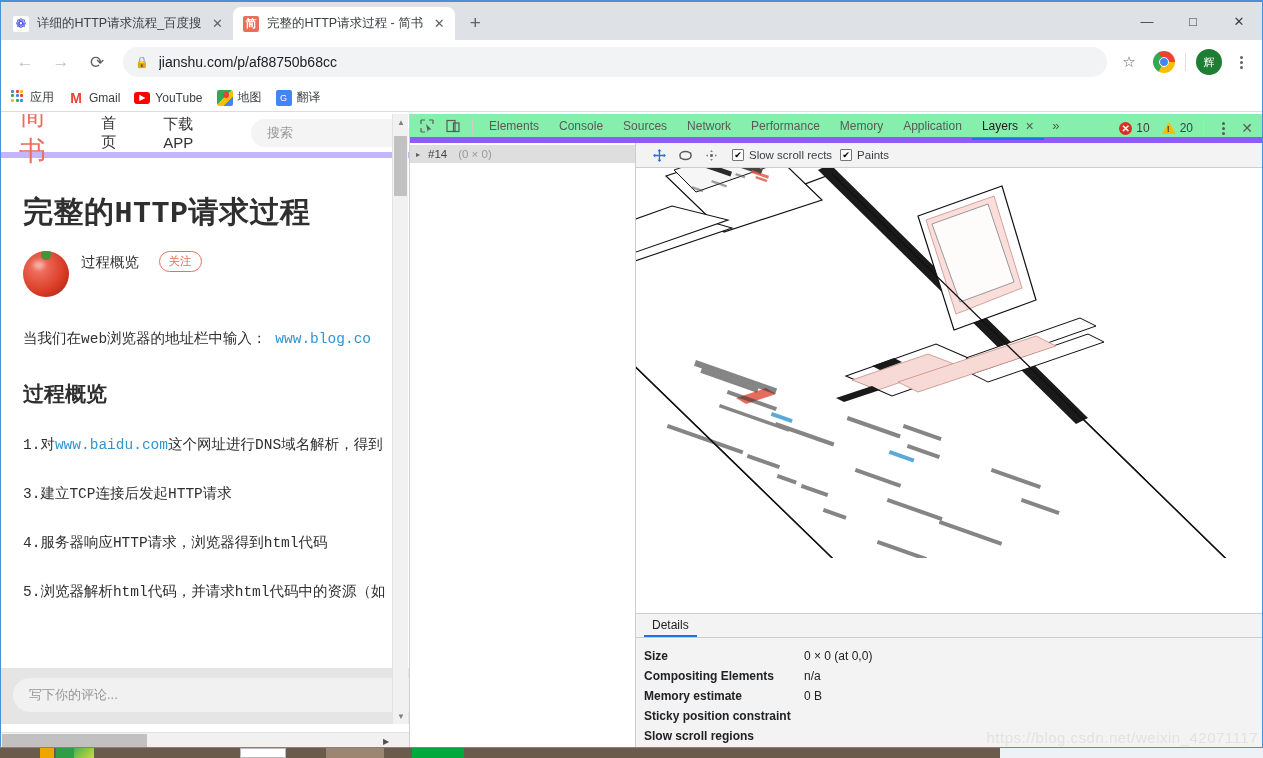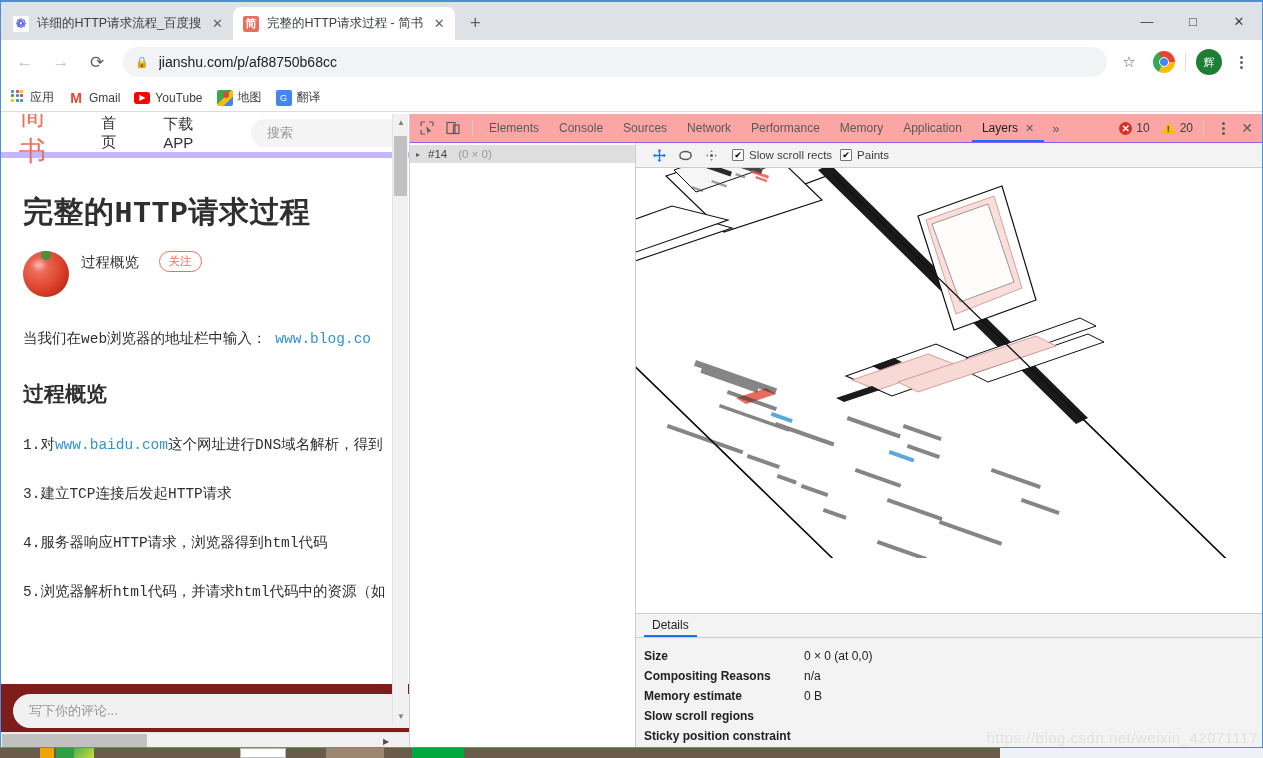--- a/index.html
+++ b/index.html
@@ -265,23 +265,23 @@
     font-size: 21px; font-weight: bold; color: #2f2f2f;
     margin-top: 28px;
   }
   .js-li {
     font-size: 14.5px; color: #2f2f2f;
     margin-top: 26px; line-height: 1.6;
     white-space: nowrap;
   }
   
   .js-comment-wrap {
-    position: absolute; left: 0; bottom: 8px;
+    position: absolute; left: 0; bottom: 24px;
     width: 464px;
-    background: #7f1d1d;
+    background: #e5e5e5;
     padding: 10px 12px 12px 12px;
     border-top: 1px solid #fff;
   }
   .js-comment {
     height: 34px; background: #f1f1f1; border-radius: 18px;
     display: flex; align-items: center; padding-left: 16px;
     font-size: 13px; color: #969696;
   }
   
   .pg-vscroll {
@@ -320,22 +320,22 @@
 
   
   #devtools {
     position: relative;
     width: 852px; height: 634px;
     background: #f3f3f3;
     display: flex; flex-direction: column;
     font-family: "Liberation Sans", sans-serif;
   }
   .dt-tabbar {
-    height: 29px; background: #fca5a5;
-    border-bottom: 1px solid #8b5cf6;
+    height: 29px; background: #86efac;
+    border-bottom: 6px solid #8b5cf6;
     display: flex; align-items: center;
     padding-left: 4px; position: relative;
   }
   .dt-iconbtn {
     width: 26px; height: 24px;
     display: flex; align-items: center; justify-content: center;
     color: #5a5a5a;
   }
   .dt-vsep { width: 1px; height: 16px; background: #cdcdcd; margin: 0 6px; }
   .dt-tab {
@@ -762,33 +762,33 @@
           <div class="details-pane">
             <div class="details-tabbar">
               <div class="details-tab">Details</div>
             </div>
             <div class="details-table">
               <div class="drow">
                 <span class="dkey">Size</span>
                 <span class="dval">0 × 0 (at 0,0)</span>
               </div>
               <div class="drow">
-                <span class="dkey">Compositing Reasons</span>
+                <span class="dkey">Compositing Elements</span>
                 <span class="dval">n/a</span>
               </div>
               <div class="drow">
                 <span class="dkey">Memory estimate</span>
                 <span class="dval">0 B</span>
               </div>
               <div class="drow">
-                <span class="dkey">Slow scroll regions</span>
+                <span class="dkey">Sticky position constraint</span>
                 <span class="dval"></span>
               </div>
               <div class="drow">
-                <span class="dkey">Sticky position constraint</span>
+                <span class="dkey">Slow scroll regions</span>
                 <span class="dval"></span>
               </div>
             </div>
             <div class="watermark">https://blog.csdn.net/weixin_42071117</div>
           </div>
 
         </div>
       </div>
     </div>
   </div>

